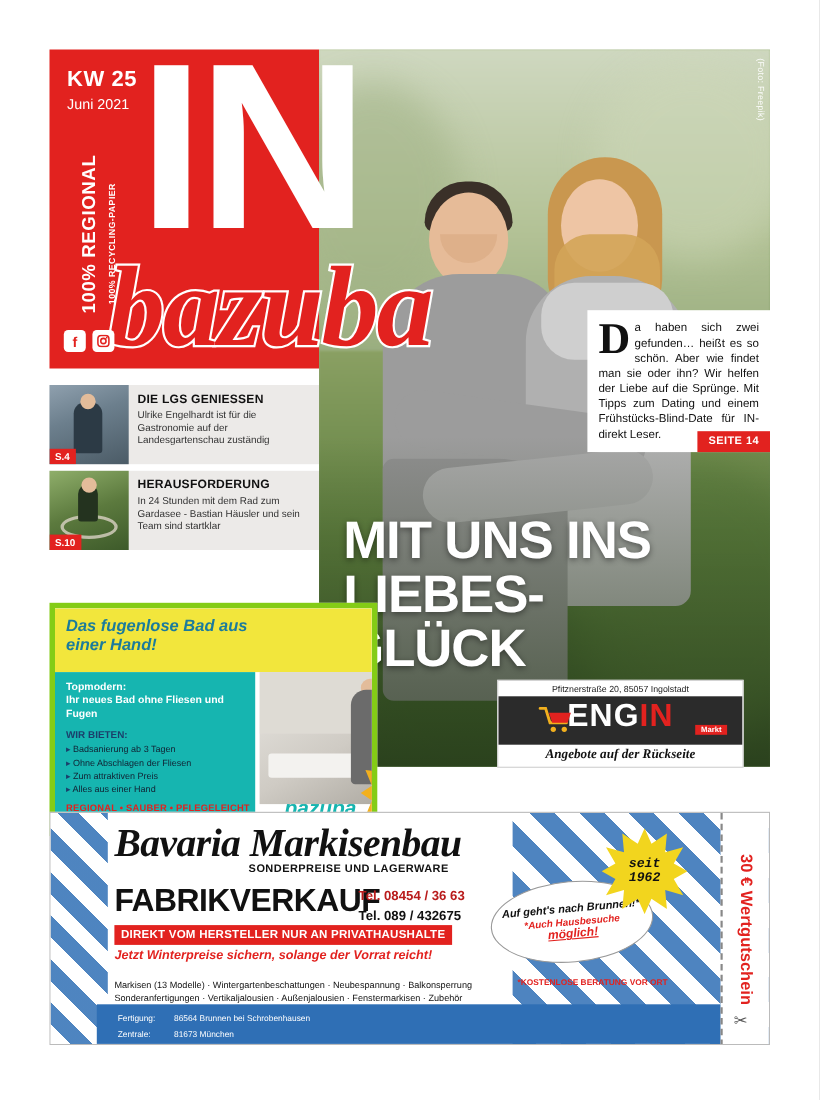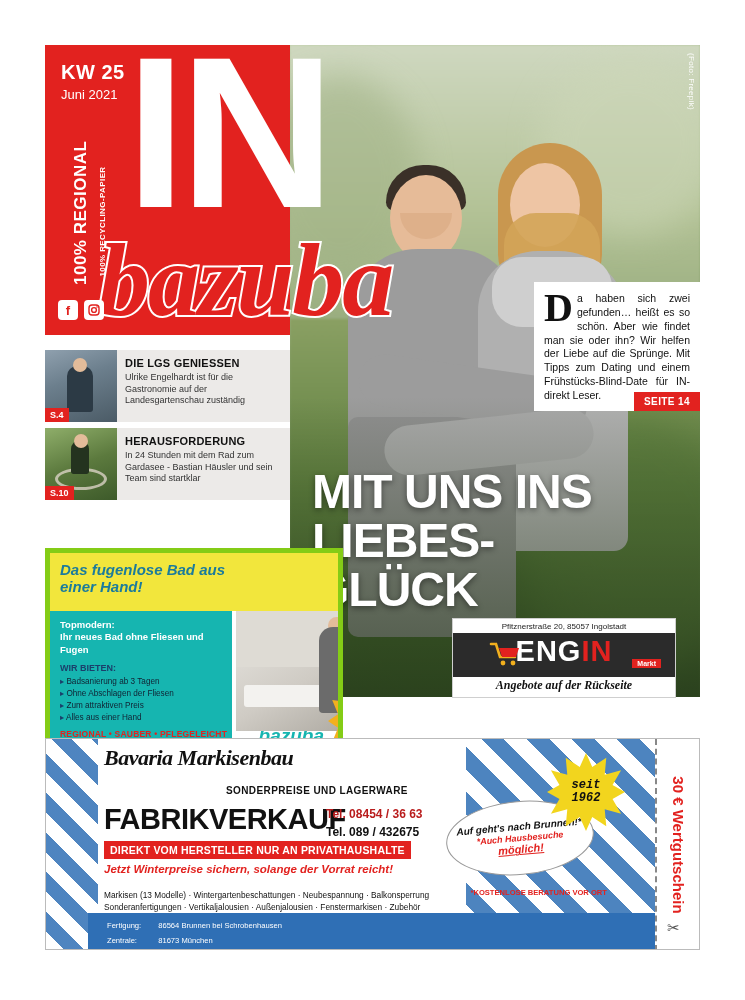--- a/index.html
+++ b/index.html
@@ -392,21 +392,21 @@
   }
   .bav-left-diamond {
     position:absolute; left:0; top:0; width:52px; height:212px;
     background: repeating-linear-gradient(45deg, #ffffff 0 14px, #2f6fb5 14px 28px);
     opacity:.85;
   }
   .bav-title {
     position:absolute; left:58px; top:6px;
     font-family:"Liberation Serif", serif;
     font-weight:bold; font-style:italic;
-    font-size:22px; color:#111;
+    font-size:36px; color:#111;
     letter-spacing:-.5px;
   }
   .bav-sub {
     position:absolute; left:180px; top:46px;
     font-size:10px; font-weight:bold; color:#111; letter-spacing:.4px;
   }
   .bav-fabrik {
     position:absolute; left:58px; top:64px;
     font-size:29px; font-weight:bold; color:#111; letter-spacing:-.5px;
   }

